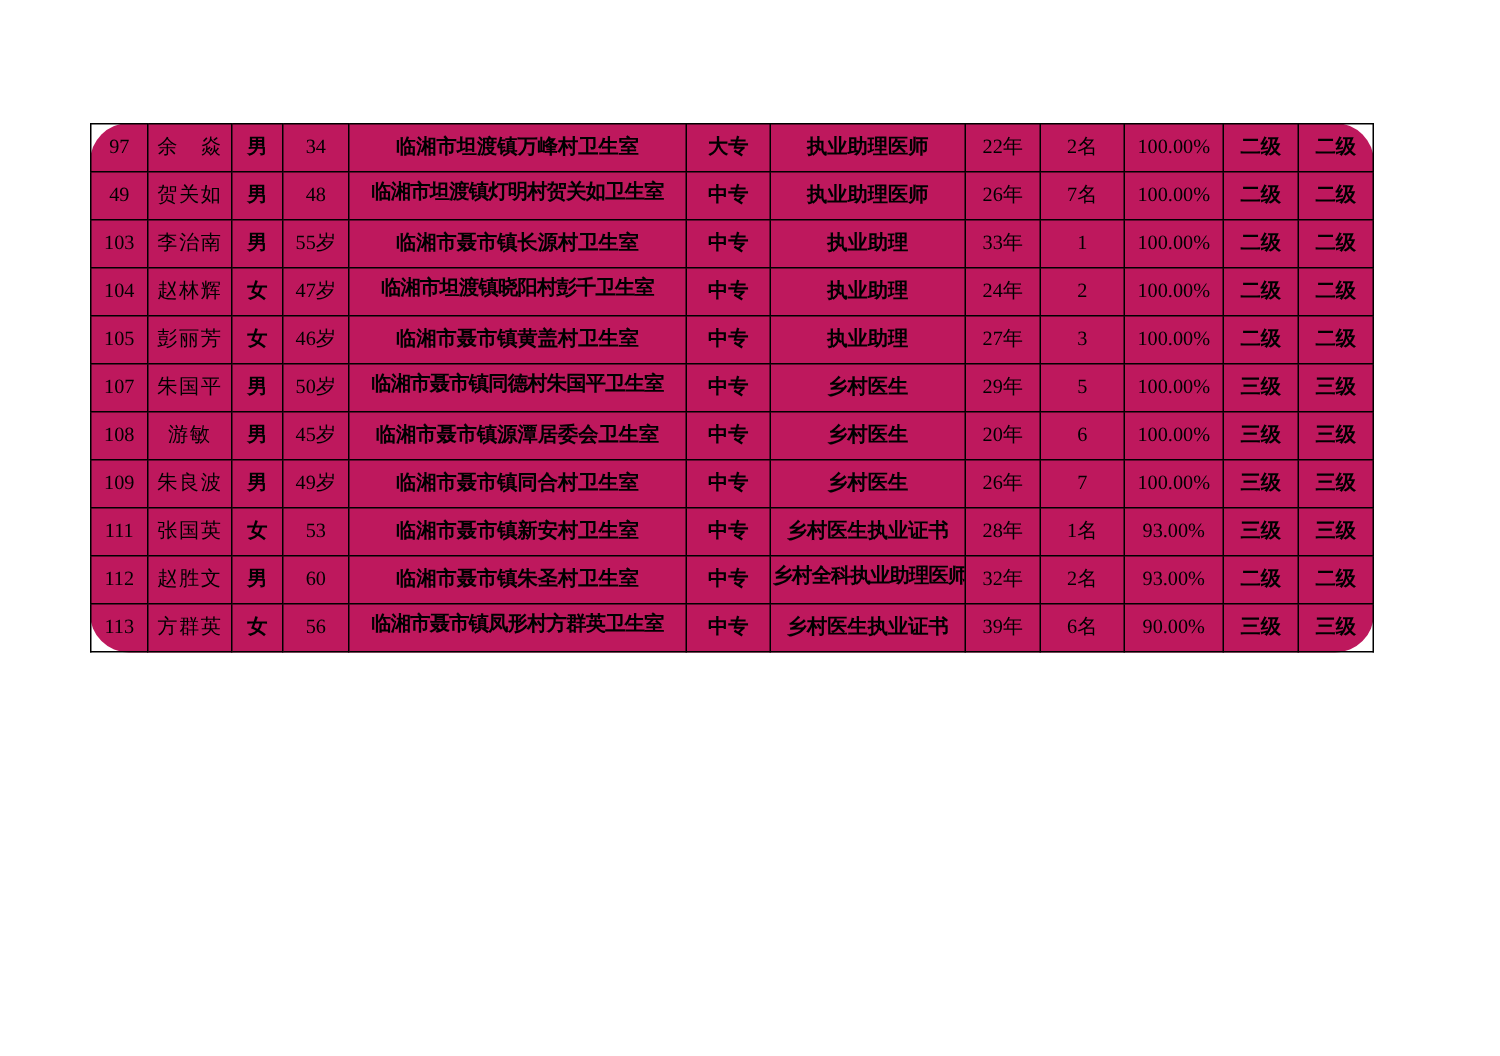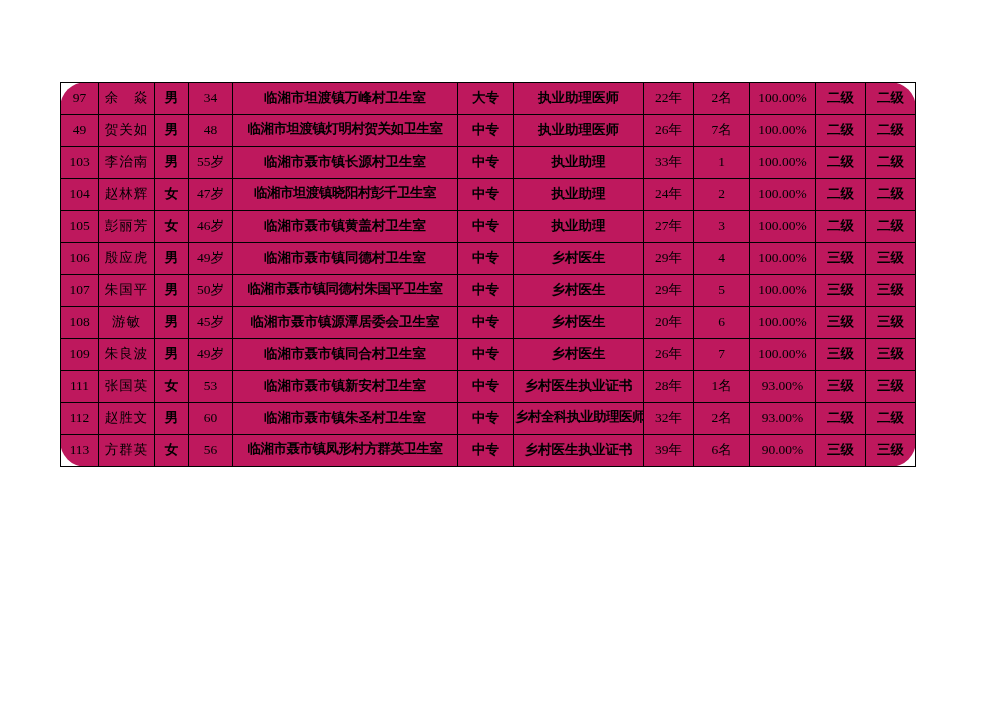--- a/index.html
+++ b/index.html
@@ -183,34 +183,20 @@
           <td class="org">临湘市聂市镇黄盖村卫生室</td>
           <td class="edu">中专</td>
           <td class="cert">执业助理</td>
           <td class="years">27年</td>
           <td class="count">3</td>
           <td class="rate">100.00%</td>
           <td class="lvl">二级</td>
           <td class="lvl">二级</td>
         </tr>
 
-        <tr>
-          <td class="idx">106</td>
-          <td class="name">殷应虎</td>
-          <td class="sex">男</td>
-          <td class="age">49岁</td>
-          <td class="org">临湘市聂市镇同德村卫生室</td>
-          <td class="edu">中专</td>
-          <td class="cert">乡村医生</td>
-          <td class="years">29年</td>
-          <td class="count">4</td>
-          <td class="rate">100.00%</td>
-          <td class="lvl">三级</td>
-          <td class="lvl">三级</td>
-        </tr>
 
         <tr>
           <td class="idx">107</td>
           <td class="name">朱国平</td>
           <td class="sex">男</td>
           <td class="age">50岁</td>
           <td class="org tight">临湘市聂市镇同德村朱国平卫生室</td>
           <td class="edu">中专</td>
           <td class="cert">乡村医生</td>
           <td class="years">29年</td>

